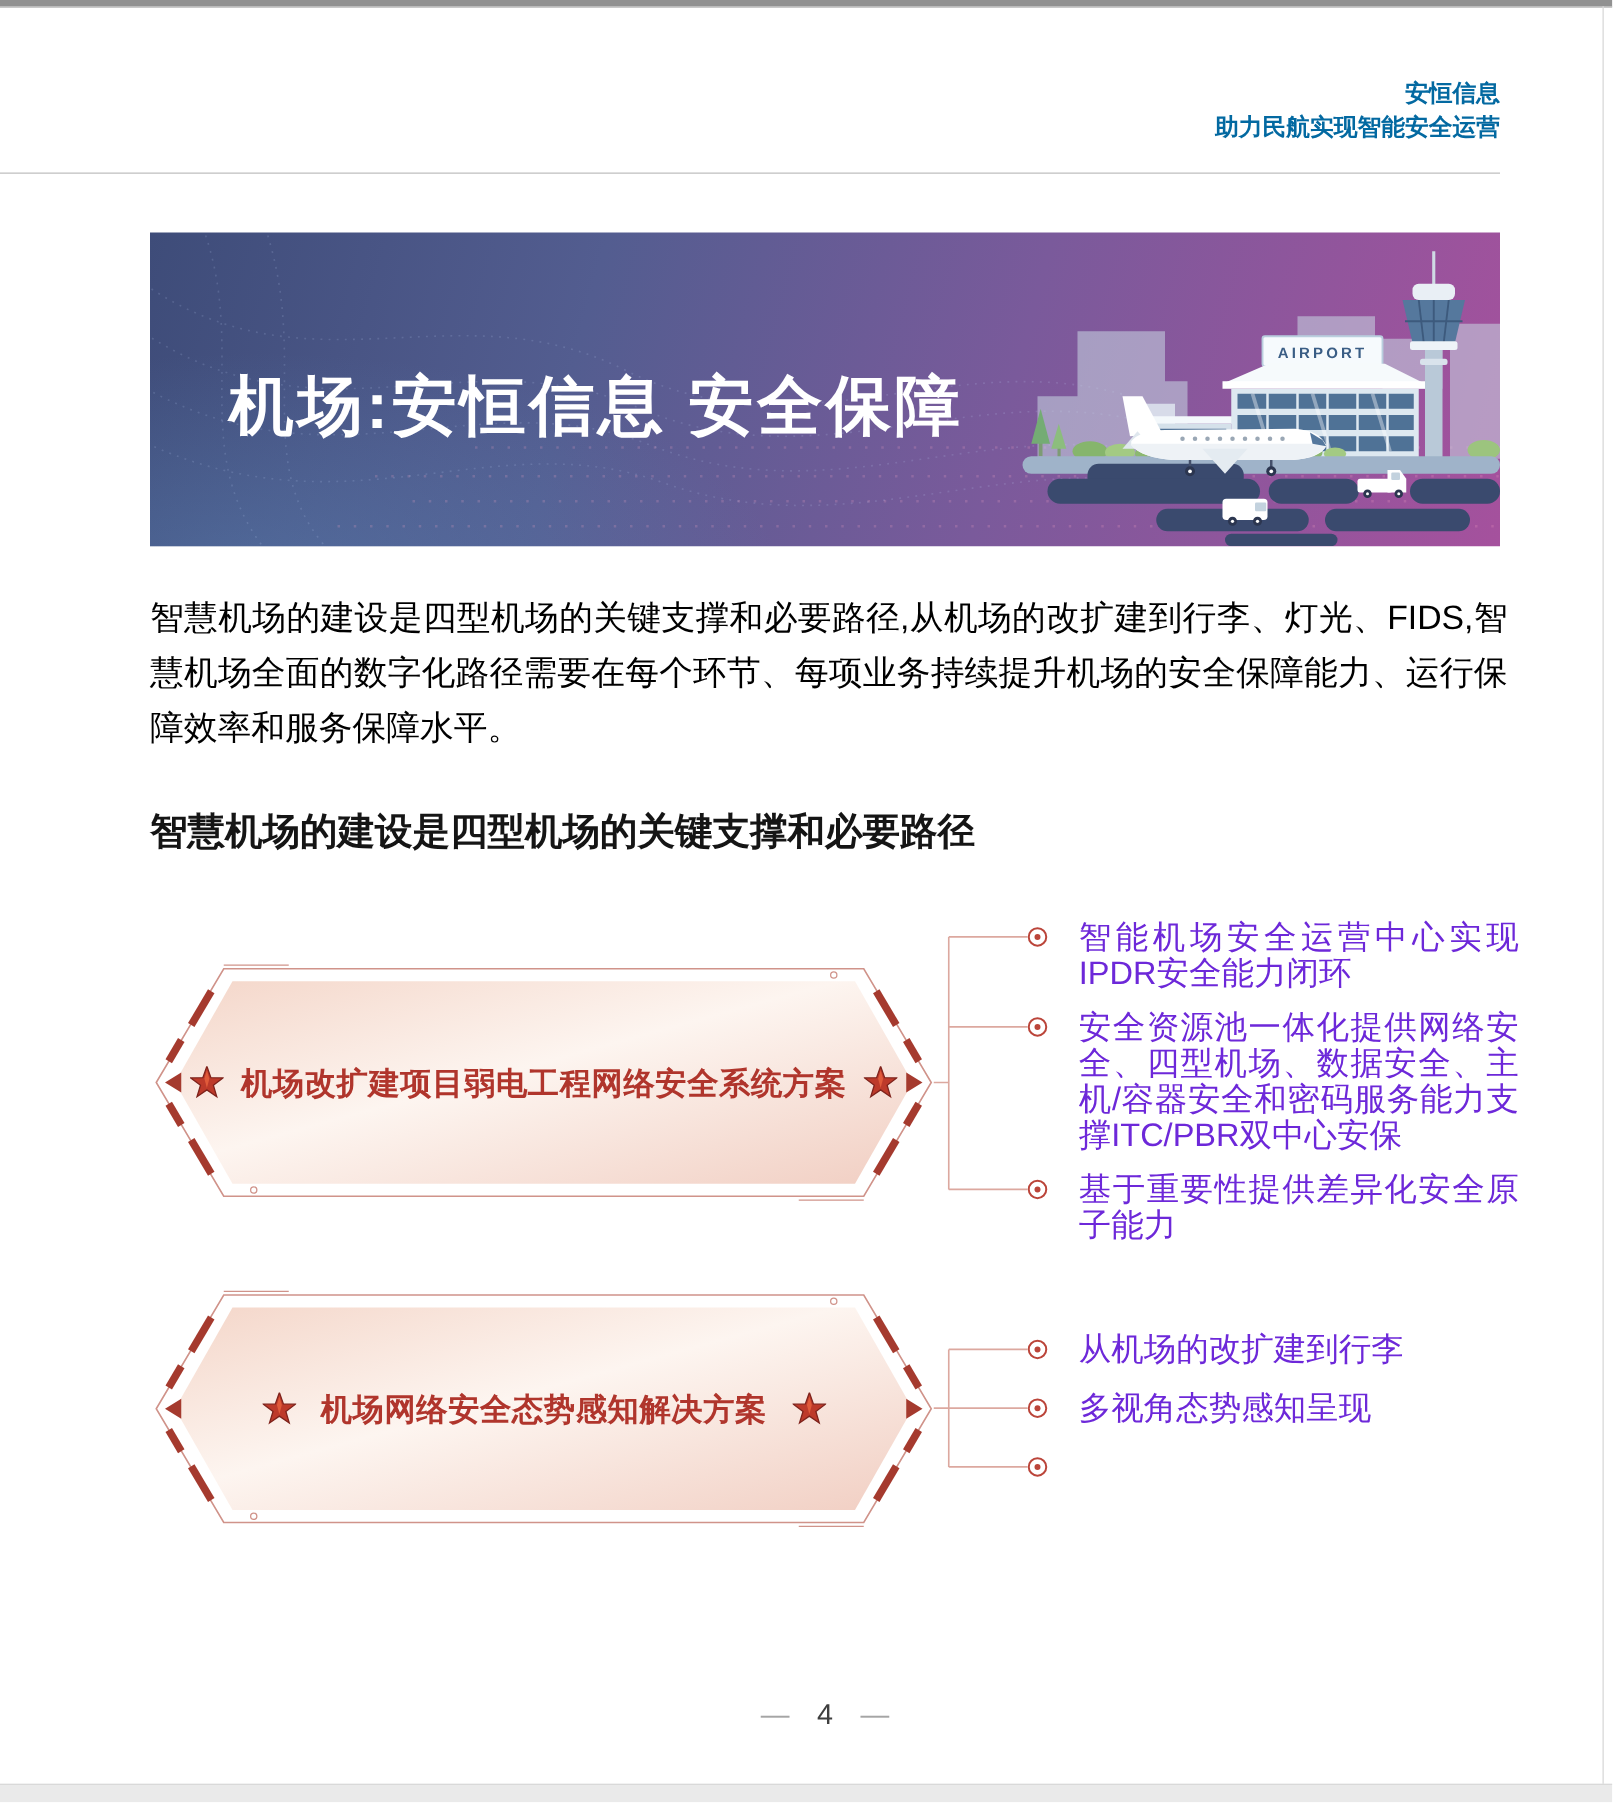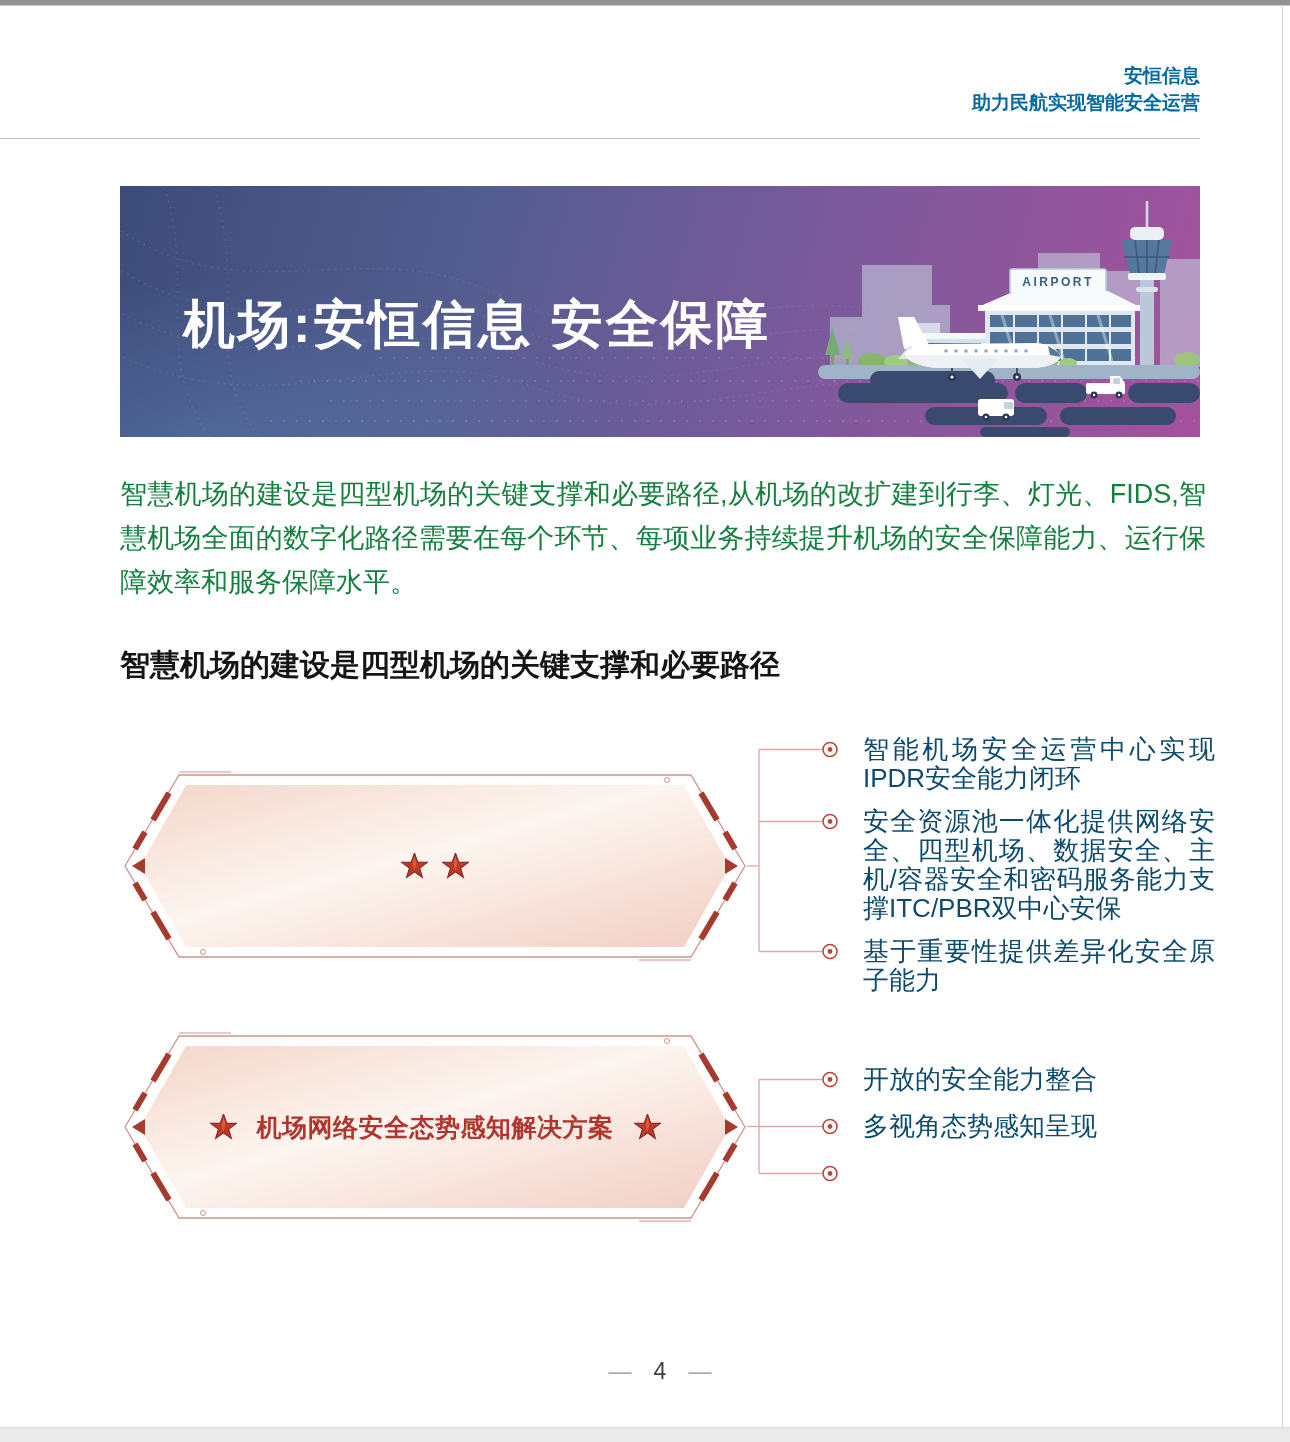--- a/index.html
+++ b/index.html
@@ -15,37 +15,37 @@
 
   .banner{position:absolute;left:120px;top:186px;width:1080px;height:251px;
     background:
       radial-gradient(ellipse 700px 300px at 8% 110%, rgba(96,140,190,0.40), rgba(96,140,190,0) 60%),
       linear-gradient(105deg,#3e4c79 0%,#535d90 32%,#7a5a9b 63%,#a5519d 100%);
     overflow:hidden;}
   .banner-title{position:absolute;left:63px;top:104px;margin:0;color:#ffffff;font-size:52px;font-weight:bold;letter-spacing:3px;white-space:nowrap;z-index:2;}
   .banner-waves{position:absolute;left:0;top:0;z-index:0;}
   .airport-art{position:absolute;right:0;bottom:0;z-index:1;}
 
-  .intro{position:absolute;left:120px;top:472px;width:1086px;margin:0;font-size:27px;line-height:44px;color:#15803d;text-align:justify;}
+  .intro{position:absolute;left:120px;top:472px;width:1086px;margin:0;font-size:27px;line-height:44px;color:#000000;text-align:justify;}
   .section-title{position:absolute;left:120px;top:645px;margin:0;font-size:30px;font-weight:bold;color:#151515;white-space:nowrap;}
 
   .badge{position:absolute;left:123px;width:624px;height:190px;}
   .badge-1{top:771px;}
   .badge-2{top:1032px;}
   .badge svg.hex{position:absolute;left:0;top:0;}
   .badge-content{position:absolute;left:0;top:0;width:100%;height:100%;display:flex;align-items:center;justify-content:center;z-index:2;}
   .badge-1 .badge-content{gap:14px;}
   .badge-2 .badge-content{gap:20px;}
   .badge-label{font-size:25px;font-weight:bold;color:#b0352c;white-space:nowrap;letter-spacing:0.5px;}
 
   .connector{position:absolute;}
   .connector-1{left:737px;top:740px;}
   .connector-2{left:737px;top:1070px;}
 
-  .points{position:absolute;left:863px;width:352px;color:#0c4a6e;font-size:26px;line-height:29px;text-align:justify;}
+  .points{position:absolute;left:863px;width:352px;color:#6d28d9;font-size:26px;line-height:29px;text-align:justify;}
   .points-1{top:735px;}
   .points-2{top:1065px;}
   .points p{margin:0 0 14px 0;}
   .points-2 p{margin:0 0 18px 0;}
 
   .page-footer{position:absolute;left:120px;top:1358px;width:1080px;display:flex;align-items:center;justify-content:center;gap:22px;font-size:23px;}
   .page-dash{color:#a5a5a5;}
   .page-num{color:#3f3f3f;}
 </style>
 </head>
@@ -238,20 +238,21 @@
         <line x1="602" y1="129" x2="612" y2="112"></line>
       </g>
       <polygon points="9,95 22,87 22,103" fill="#a53a2e"></polygon>
       <polygon points="615,95 602,87 602,103" fill="#a53a2e"></polygon>
     </svg>
     <div class="badge-content">
       <svg width="27" height="27" viewBox="0 0 26 26">
         <polygon points="13,0 16.1,8.8 25.4,9 18,14.6 20.6,23.5 13,18.2 5.4,23.5 8.1,14.6 0.6,9 9.9,8.8" fill="#bd3a2a" stroke="#7e231c" stroke-width="1"></polygon>
         <polygon points="13,3 14.9,9.6 13,16.8 11.1,9.6" fill="#e8633f" opacity="0.8"></polygon>
       </svg>
+      <span class="badge-label">机场改扩建项目弱电工程网络安全系统方案</span>
       <svg width="27" height="27" viewBox="0 0 26 26">
         <polygon points="13,0 16.1,8.8 25.4,9 18,14.6 20.6,23.5 13,18.2 5.4,23.5 8.1,14.6 0.6,9 9.9,8.8" fill="#bd3a2a" stroke="#7e231c" stroke-width="1"></polygon>
         <polygon points="13,3 14.9,9.6 13,16.8 11.1,9.6" fill="#e8633f" opacity="0.8"></polygon>
       </svg>
     </div>
   </div>
 
   <svg class="connector connector-1" width="110" height="222" viewBox="0 0 110 222">
     <g stroke="#dca89f" stroke-width="1.3" fill="none">
       <line x1="10" y1="126" x2="22" y2="126"></line>
@@ -331,21 +332,21 @@
       <circle cx="93" cy="9.5" r="7" fill="#ffffff" stroke="#bb453a" stroke-width="1.6"></circle>
         <circle cx="93" cy="9.5" r="2.4" fill="#bb453a"></circle>
       <circle cx="93" cy="56.5" r="7" fill="#ffffff" stroke="#bb453a" stroke-width="1.6"></circle>
         <circle cx="93" cy="56.5" r="2.4" fill="#bb453a"></circle>
       <circle cx="93" cy="103.5" r="7" fill="#ffffff" stroke="#bb453a" stroke-width="1.6"></circle>
         <circle cx="93" cy="103.5" r="2.4" fill="#bb453a"></circle>
     </g>
   </svg>
 
   <div class="points points-2">
-    <p>开放的安全能力整合</p>
+    <p>从机场的改扩建到行李</p>
     <p>多视角态势感知呈现</p>
   </div>
 
   <div class="page-footer">
     <span class="page-dash">—</span>
     <span class="page-num">4</span>
     <span class="page-dash">—</span>
   </div>
 
   <div class="bottom-strip"></div>

